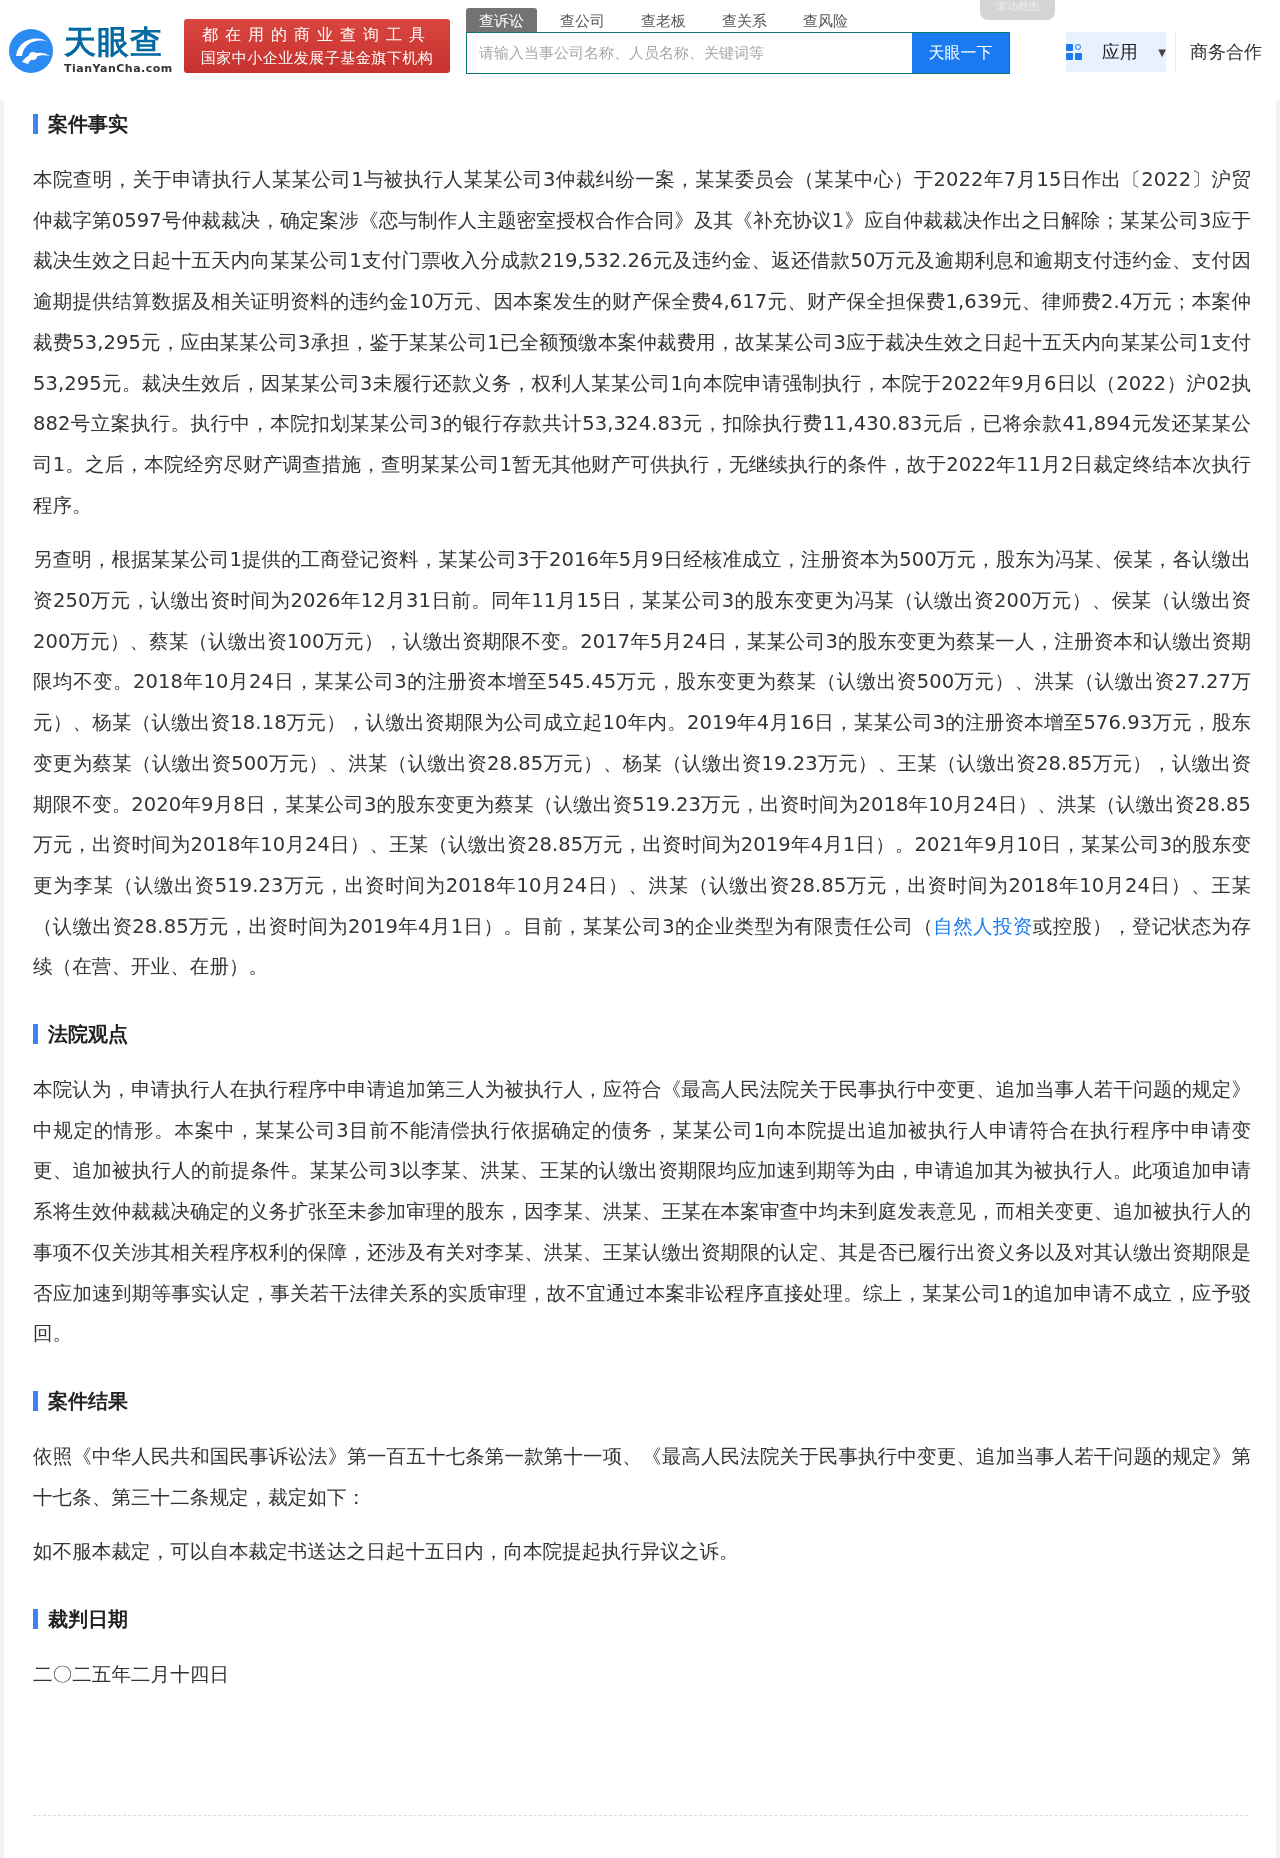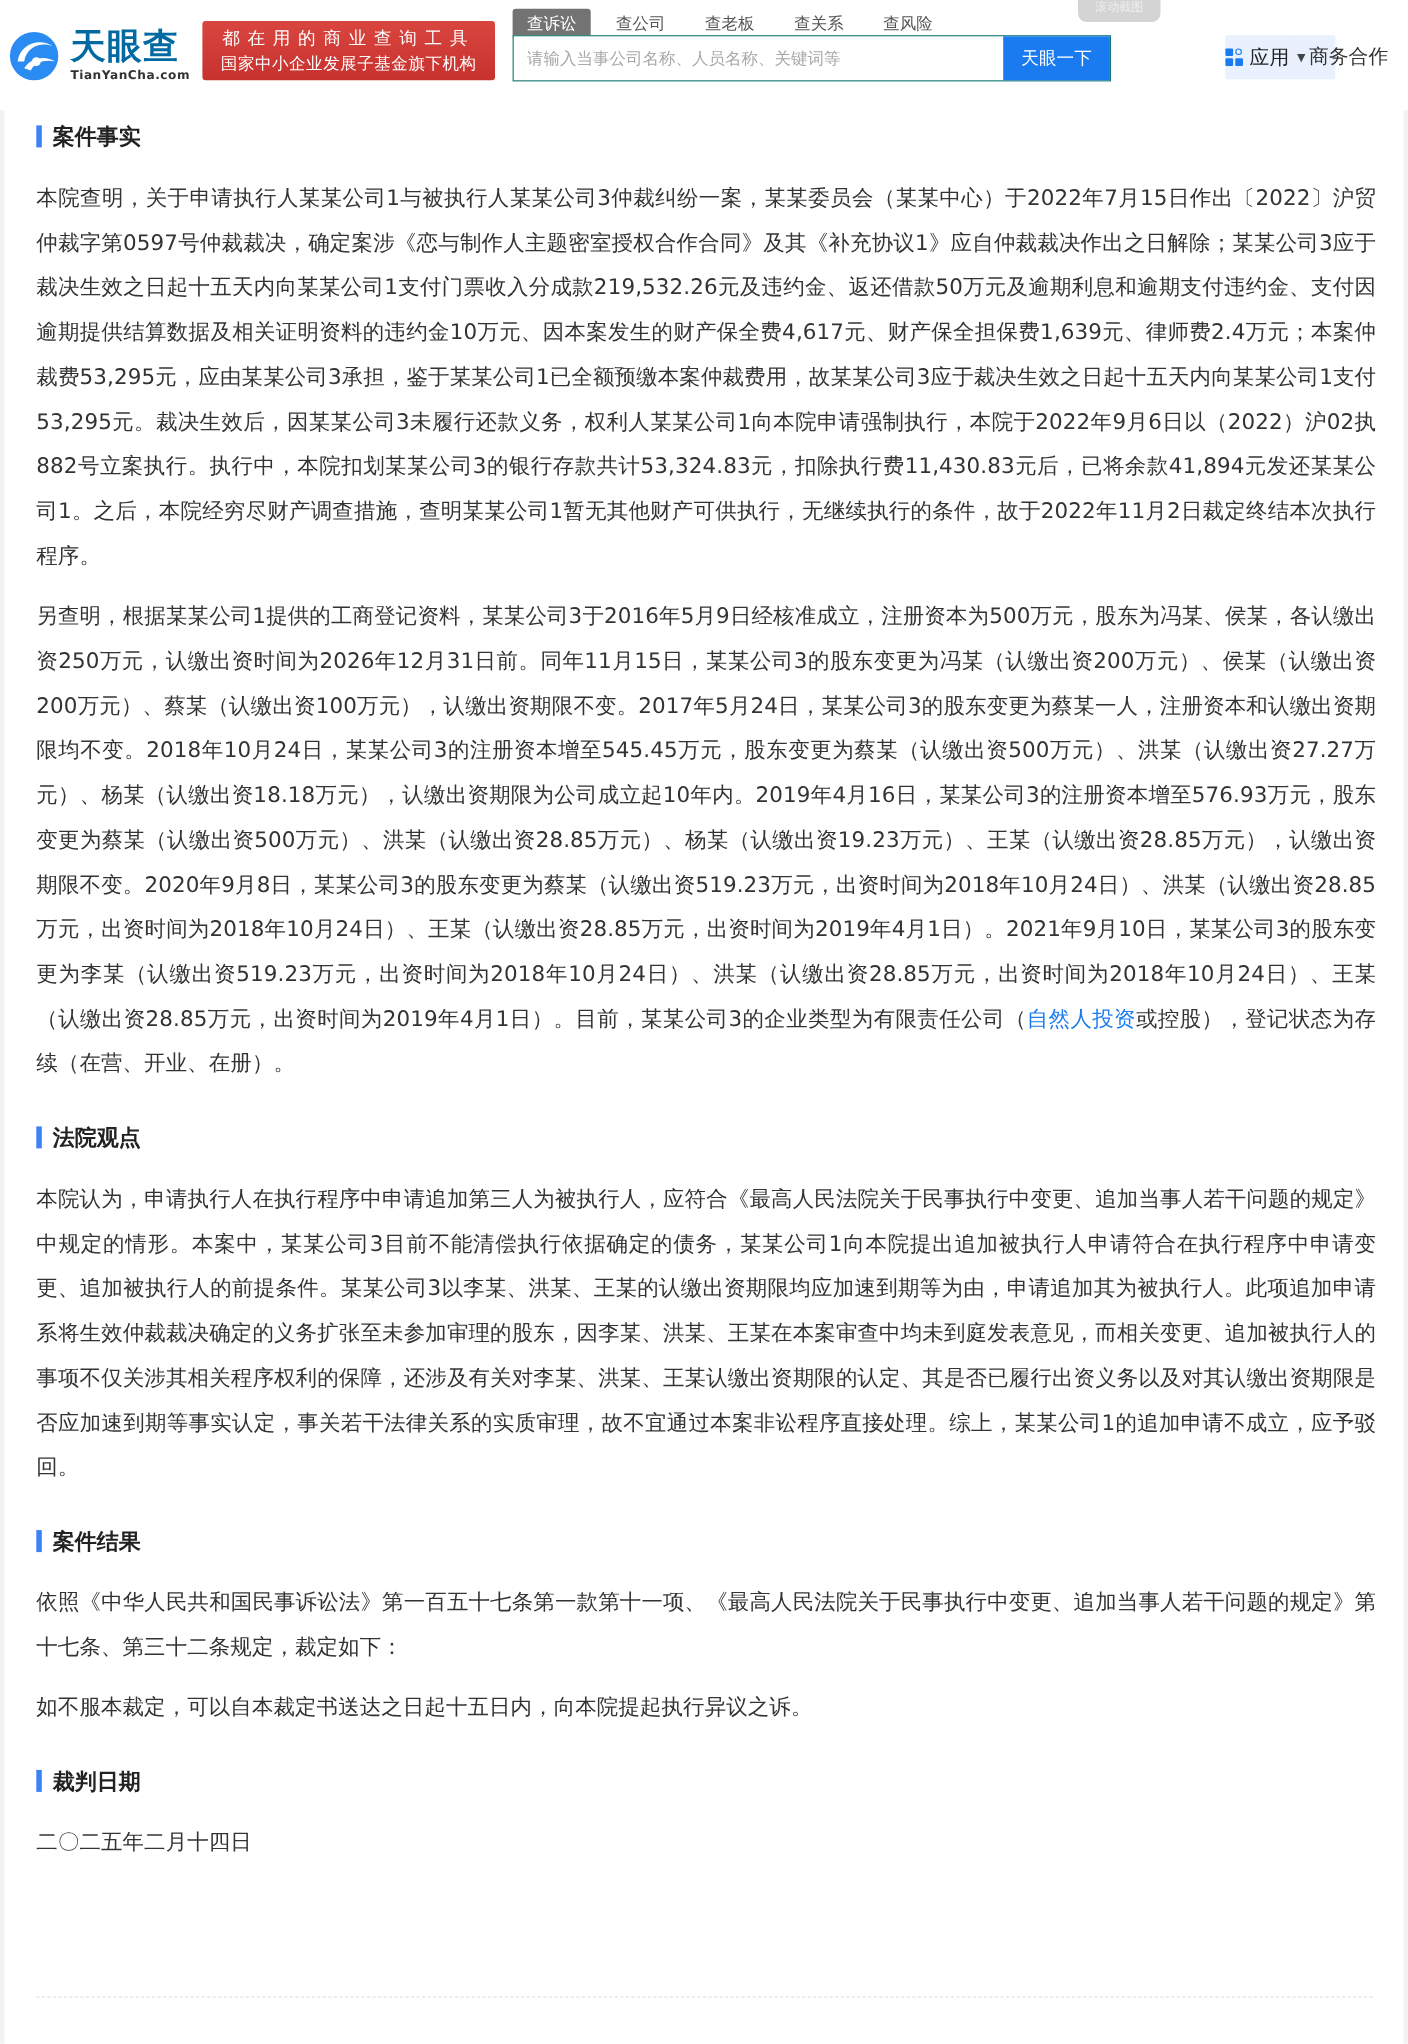--- a/index.html
+++ b/index.html
@@ -35,22 +35,22 @@
   }
   .search-input { flex: 1; border: none; outline: none; font-size: 15px; padding: 0 12px; color: #333; font-family: inherit; background: transparent; }
   .search-input::placeholder { color: #a8a8a8; }
   .search-btn { width: 97px; background: #1a7bf0; color: #fff; font-size: 16px; border: none; font-family: inherit; cursor: pointer; margin-left: 22px; }
   .scroll-badge {
     position: absolute; left: 980px; top: -10px; width: 75px; height: 30px;
     background: #d4d4d4; border-radius: 8px; color: #eeeeee; font-size: 11px; text-align: center; line-height: 34px;
   }
   .apps-btn {
     position: absolute; left: 1066px; top: 32px; width: 100px; height: 40px;
-    background: #e8f1fd; border-radius: 2px; display: flex; align-items: center; justify-content: flex-start;
-    font-size: 18px; color: #222; cursor: pointer; margin-left: 48px;
+    background: #e8f1fd; border-radius: 2px; display: flex; align-items: center; justify-content: space-between;
+    font-size: 18px; color: #222; cursor: pointer;
   }
   .apps-grid { display: grid; grid-template-columns: 7px 7px; gap: 2px; margin-right: 6px; }
   .apps-grid span { width: 7px; height: 7px; background: #1a7bf0; border-radius: 1px; }
   .apps-grid span.ring { background: transparent; border: 1.5px solid #1a7bf0; width: 4px; height: 4px; border-radius: 50%; }
   .caret { font-size: 10px; margin-left: 7px; color: #444; }
   .biz-link { position: absolute; left: 1175px; top: 32px; height: 40px; line-height: 40px; font-size: 18px; color: #333; padding-left: 14px; border-left: 1px solid #eee; cursor: pointer; }
 
   
   .content { position: absolute; left: 26px; top: 100px; width: 1224px; }
   .left-edge { position: absolute; left: 0; top: 100px; width: 4px; height: 1758px; background: #f2f2f2; }

